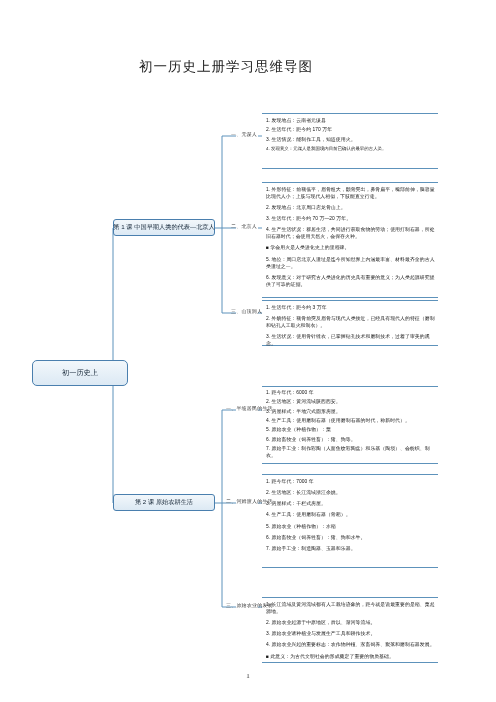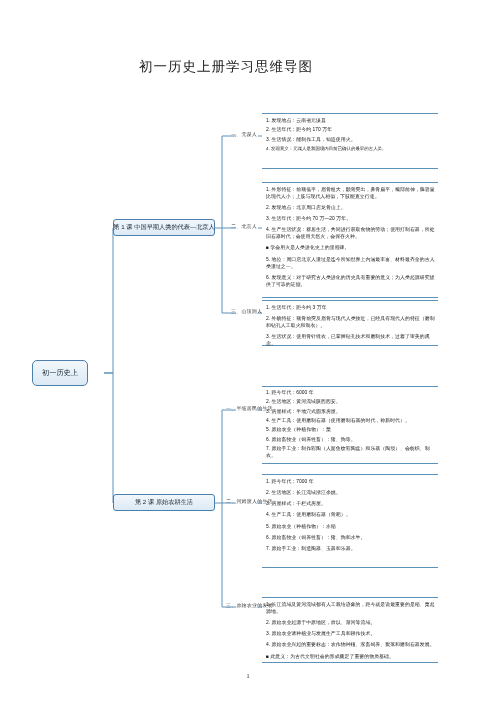--- a/index.html
+++ b/index.html
@@ -31,21 +31,21 @@
     background:linear-gradient(180deg,#f2f7fb 0%,#dce9f4 100%);
     border:1px solid #4a7fae;
     border-radius:4px;
     color:#123;
     display:flex;align-items:center;justify-content:center;
     text-align:center;
     font-family:"Liberation Sans","DejaVu Sans",sans-serif;
     line-height:1.1;
   }
   .node.root{
-    left:32px;top:360px;width:56px;height:26px;
+    left:32px;top:360px;width:96px;height:26px;
     font-size:7.2px;
     border-radius:5px;
   }
   .node.lesson{
     font-size:6.2px;
     height:17px;
     border-radius:3px;
     padding:0 3px;
     white-space:nowrap;
   }

